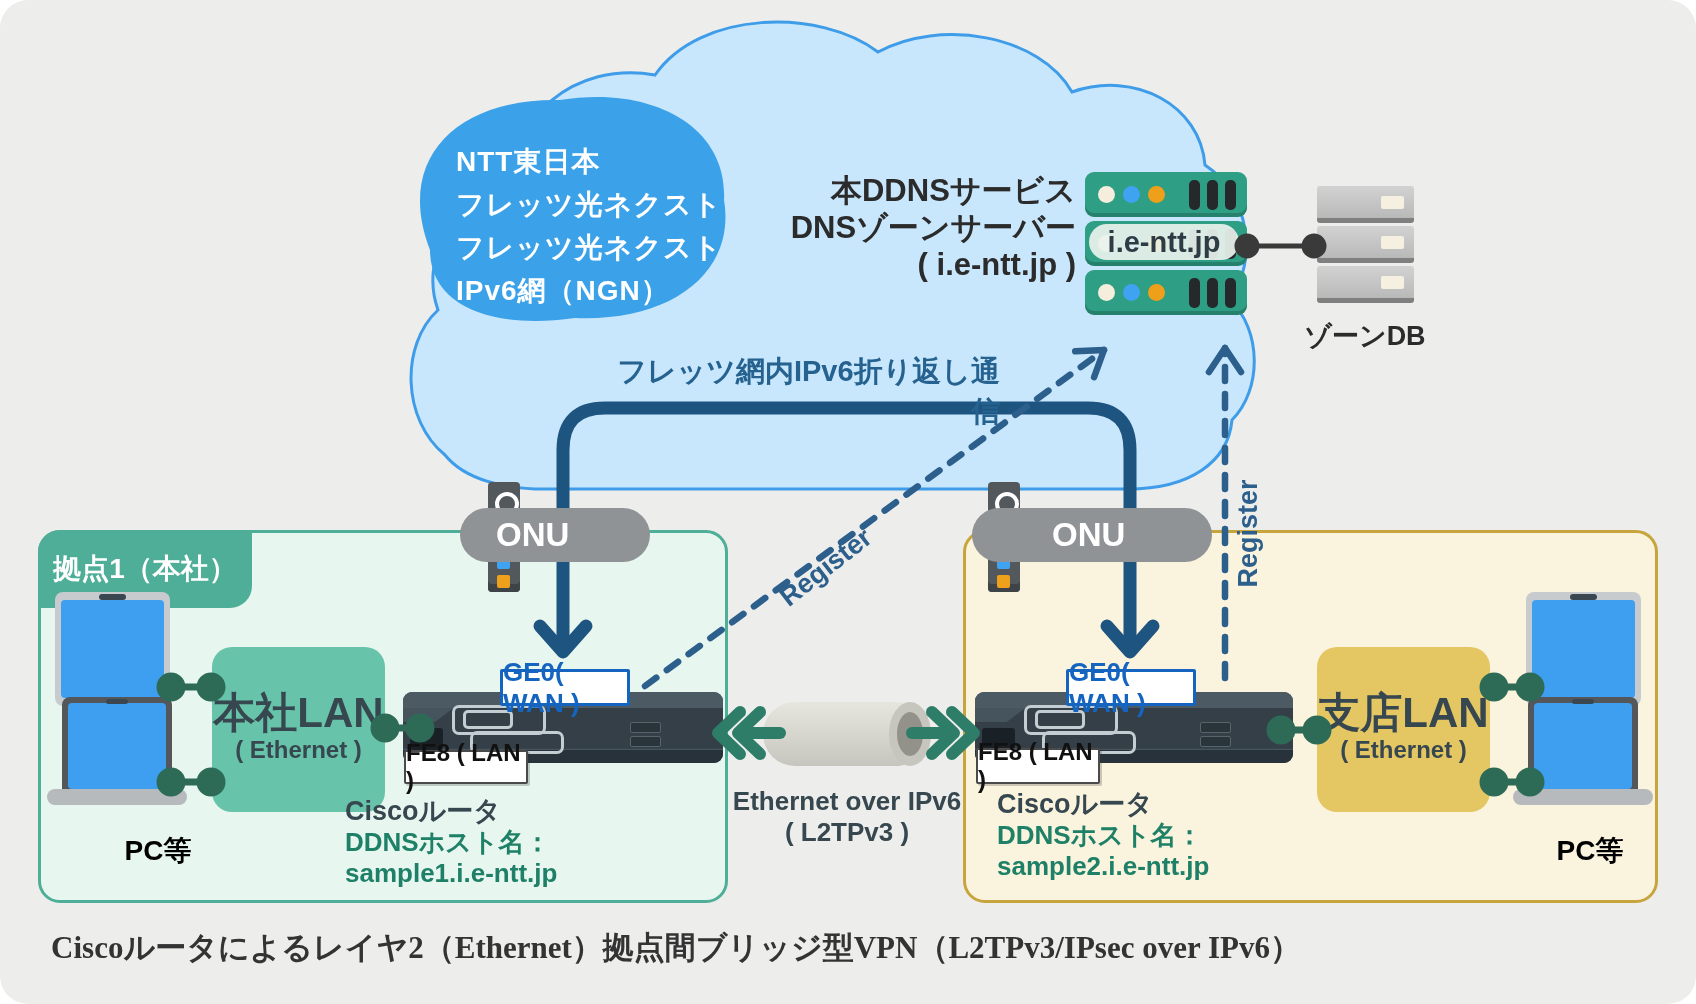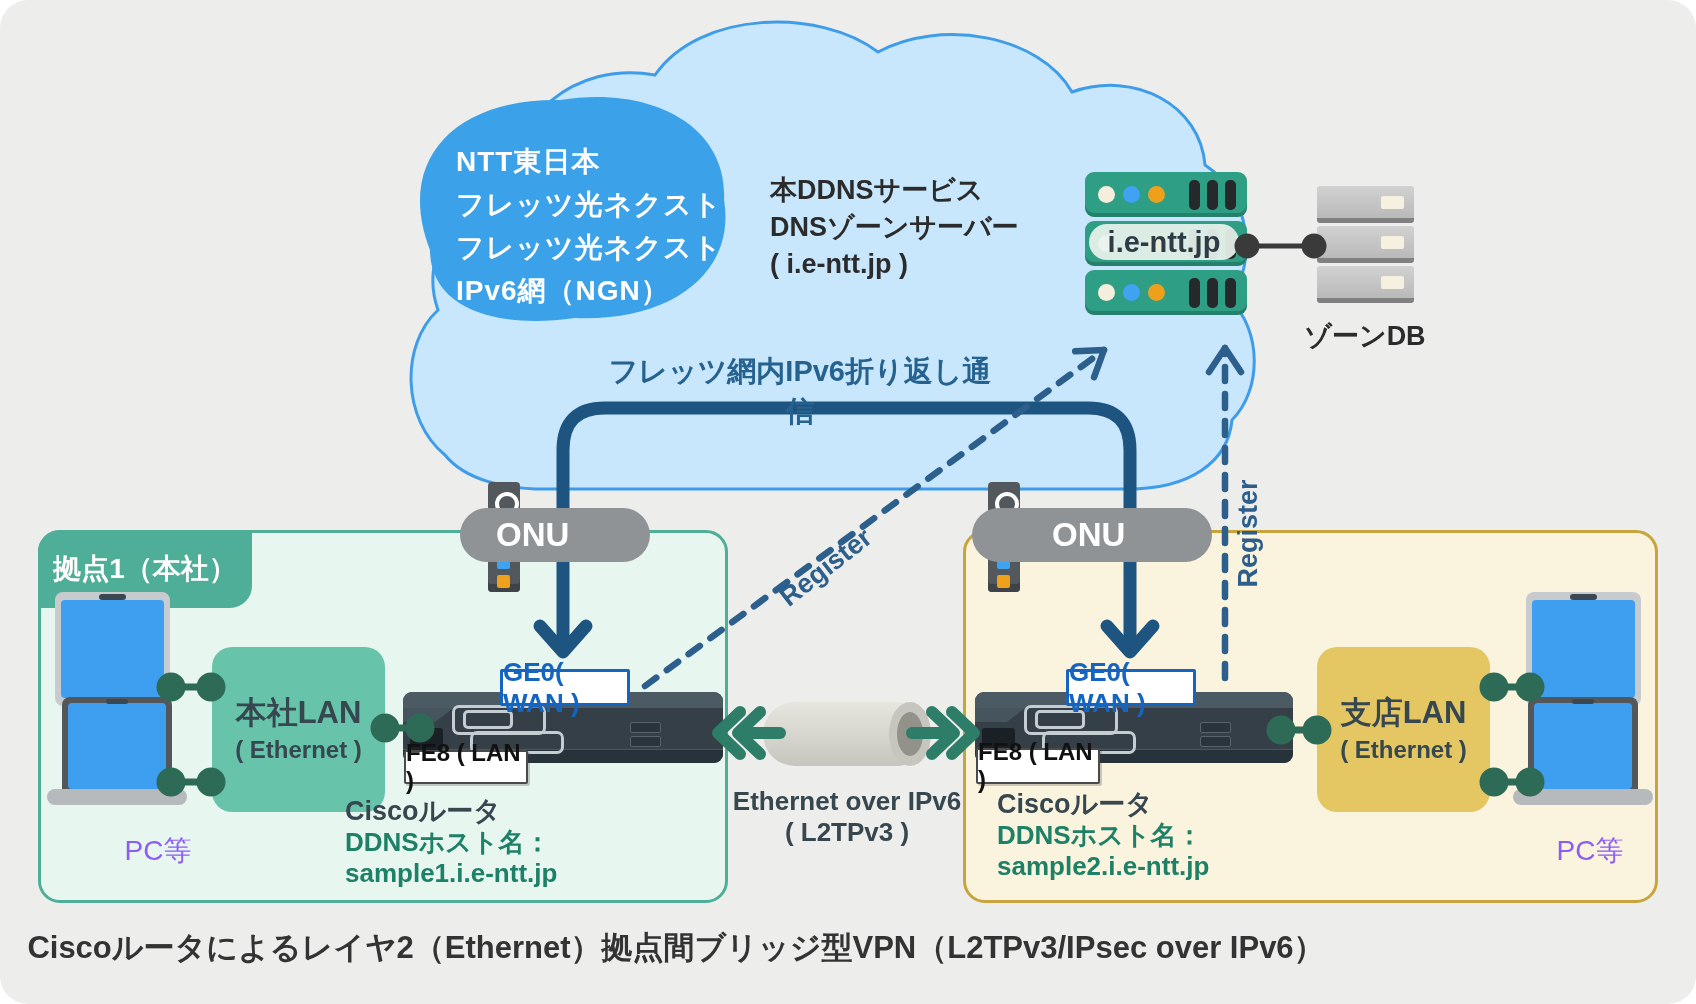--- a/index.html
+++ b/index.html
@@ -2,31 +2,31 @@
 <html><head>
 <meta charset="utf-8">
 <style>
   html,body{margin:0;padding:0;background:#ffffff;}
   .stage{position:relative;width:1696px;height:1004px;background:#fff;overflow:hidden;
          font-family:"Liberation Sans","DejaVu Sans",sans-serif;}
   .abs{position:absolute;}
   .panel{position:absolute;left:0;top:0;width:1696px;height:1004px;background:#EDEDEC;border-radius:28px;}
   svg.layer{position:absolute;left:0;top:0;pointer-events:none;}
   .ntt-text{color:#fff;font-weight:bold;font-size:28px;line-height:43px;letter-spacing:1px;}
-  .ddns-label{color:#2B2B2B;font-weight:bold;font-size:27px;line-height:37px;}
+  .ddns-label{color:#2B2B2B;font-weight:bold;font-size:31px;line-height:37px;text-align:right;}
   .sitebox{border-radius:22px;box-sizing:border-box;}
   .site1-box{background:#E8F6F0;border:3px solid #4FAE97;}
   .site2-box{background:#FAF3DE;border:3px solid #C7A53C;}
   .tab{color:#fff;font-weight:bold;font-size:28px;display:flex;align-items:center;justify-content:center;}
   .tab1{background:#4FAE97;border-radius:22px 0 22px 0;}
   .tab2{background:#C7A53C;border-radius:0 22px 0 22px;}
   .lanbox{border-radius:20px;display:flex;flex-direction:column;align-items:center;justify-content:center;color:#37474F;font-weight:bold;}
   .lan1{background:#67C3A9;}
   .lan2{background:#E4C763;}
-  .lan-name{font-size:31px;line-height:40px;}
+  .lan-name{font-size:42px;line-height:40px;}
   .lan-type{font-size:24px;line-height:34px;}
   .portlabel{box-sizing:border-box;background:#fff;display:flex;align-items:center;justify-content:center;font-weight:bold;}
   .ge0{border:3px solid #1565C0;color:#1565C0;font-size:26px;border-radius:2px;}
   .fe8{border:2px solid #4A4A4A;color:#111;font-size:24px;border-radius:2px;box-shadow:2px 2px 0 rgba(60,60,60,.25);}
   .router{background:#46545D;border-radius:9px;overflow:hidden;}
   .router .band-top{position:absolute;left:0;top:0;width:100%;height:22%;background:#4C5A63;}
   .router .band-mid{position:absolute;left:0;top:22%;width:100%;height:58%;background:#343F47;
                     clip-path:polygon(0 35%,10% 35%,16% 0,100% 0,100% 100%,0 100%);}
   .router .band-bot{position:absolute;left:0;bottom:0;width:100%;height:18%;background:#27323A;}
   .router .fe8port{position:absolute;left:7px;top:36px;width:33px;height:22px;background:#1A2126;border-radius:3px;}
@@ -52,22 +52,22 @@
          color:#2E3B44;font-weight:bold;font-size:29px;}
   .monitor{background:#C7CBCE;border-radius:8px;}
   .screen{position:absolute;background:#3E9EF0;border-radius:4px;}
   .notch{position:absolute;background:#3A4750;border-radius:3px;}
   .stand{position:absolute;background:#B6BABD;clip-path:polygon(32% 0,68% 0,100% 100%,0 100%);}
   .standbase{position:absolute;background:#B6BABD;border-radius:4px;}
   .lapscreen{background:#53575A;border-radius:8px 8px 0 0;}
   .lapbase{position:absolute;background:#B6BABD;border-radius:8px;}
   .devcap-name{color:#37474F;font-size:27px;line-height:32px;font-weight:bold;}
   .devcap-ddns{color:#1E8066;font-size:26px;line-height:31px;font-weight:bold;}
-  .pclabel{color:#8b5cf6;font-weight:normal;font-size:28px;text-align:center;}
-  .hairpin{color:#26628F;font-weight:bold;font-size:29px;text-align:center;}
+  .pclabel{color:#000000;font-weight:bold;font-size:28px;text-align:center;}
+  .hairpin{color:#26628F;font-weight:bold;font-size:29px;text-align:right;}
   .register{color:#2D5F8C;font-weight:bold;font-size:27px;white-space:nowrap;}
   .tunneltext{color:#37474F;font-weight:bold;font-size:26px;line-height:31px;text-align:center;}
   .zonedb-label{color:#2B2B2B;font-weight:bold;font-size:27px;text-align:center;}
   .cyl{background:linear-gradient(#E6E6DF, #D8D8D0 45%, #C6C6BE);border-radius:32px 20px 20px 32px / 50% 50% 50% 50%;}
   .caption{color:#333;font-weight:bold;font-size:31px;text-align:center;}
 </style>
 </head>
 <body>
 
 <div class="stage">
@@ -311,14 +311,14 @@
   </div>
 
   <div class="abs pclabel" style="left:93px;top:832px;width:130px;">PC等</div>
   <div class="abs pclabel" style="left:1525px;top:832px;width:130px;">PC等</div>
 
   <div class="abs tunneltext" style="left:722px;top:786px;width:250px;">
     <div>Ethernet over IPv6</div>
     <div>( L2TPv3 )</div>
   </div>
 
-  <div class="abs caption" style="left:0;top:927px;width:1352px;">Ciscoルータによるレイヤ2（Ethernet）拠点間ブリッジ型VPN（L2TPv3/IPsec over IPv6）</div>
+  <div class="abs caption" style="left:0;top:927px;width:1352px;font-family:Liberation Serif, serif;">Ciscoルータによるレイヤ2（Ethernet）拠点間ブリッジ型VPN（L2TPv3/IPsec over IPv6）</div>
 </div>
 
 </body></html>

